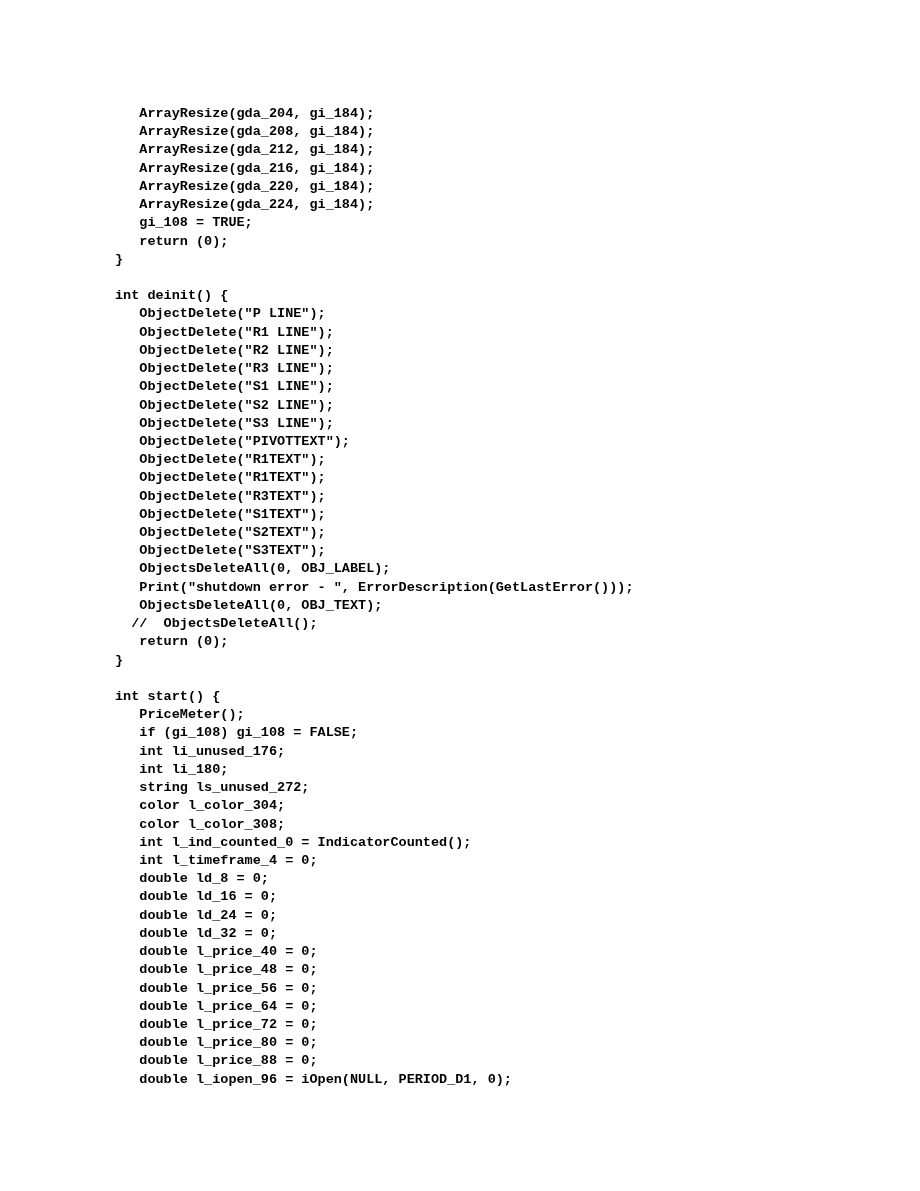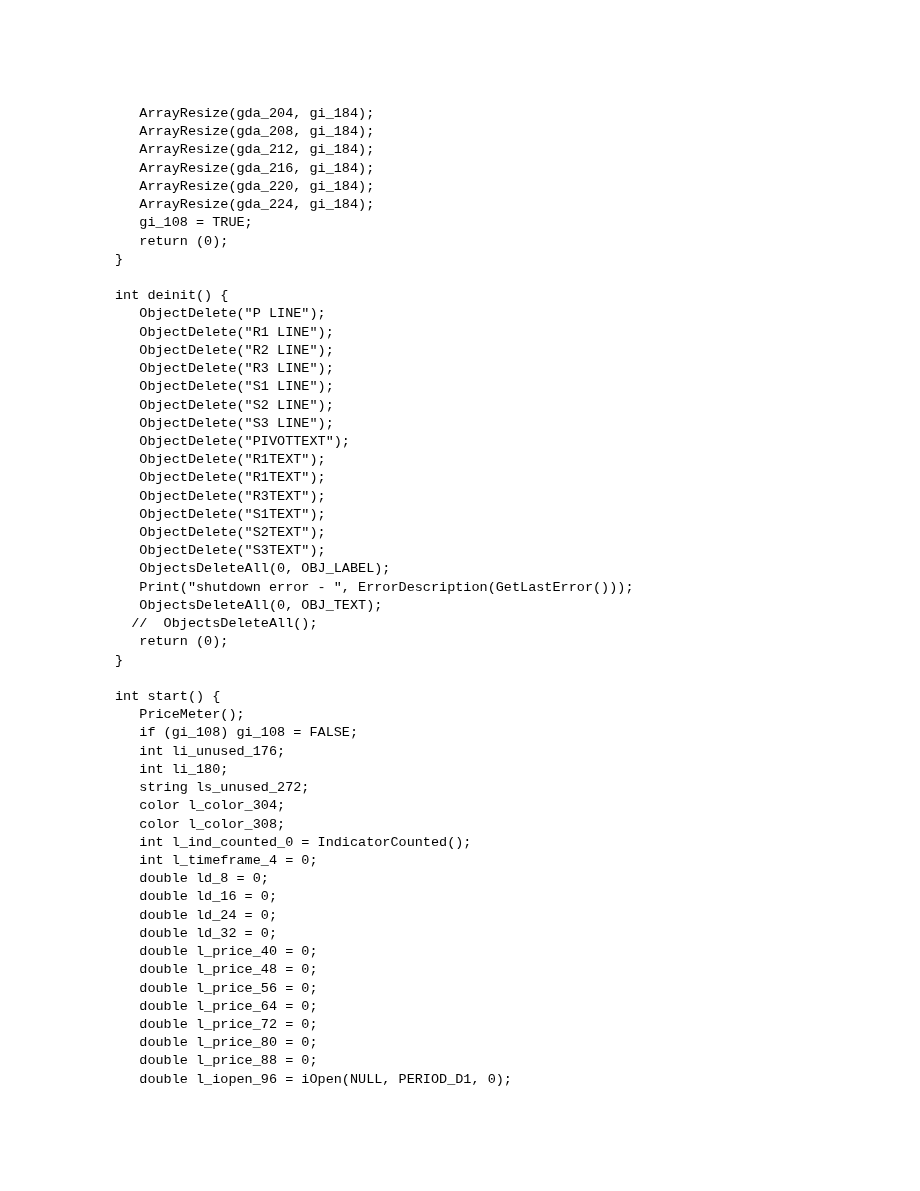--- a/index.html
+++ b/index.html
@@ -13,20 +13,21 @@
       background: #ffffff;
       font-family: "Courier New", Courier, monospace;
       font-size: 13.5px;
       line-height: 1.35;
       color: #000000;
       padding: 105px 0 0 115px;
     }
     pre {
       font-family: "Courier New", Courier, monospace;
       white-space: pre;
+      font-weight: bold;
     }
   </style>
 </head>
 <body>
 
 <pre>   ArrayResize(gda_204, gi_184);
    ArrayResize(gda_208, gi_184);
    ArrayResize(gda_212, gi_184);
    ArrayResize(gda_216, gi_184);
    ArrayResize(gda_220, gi_184);

